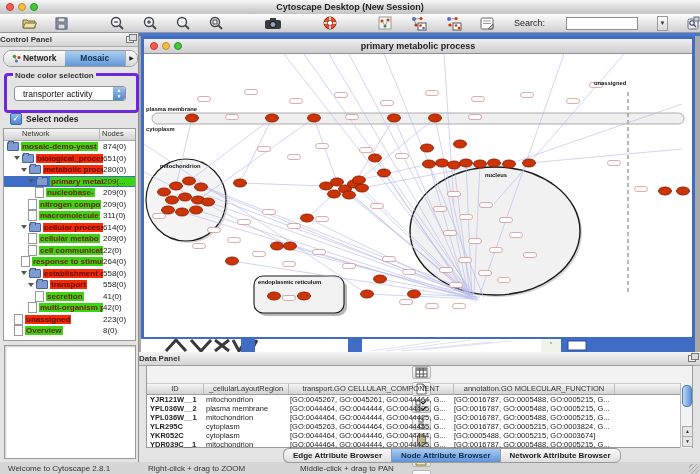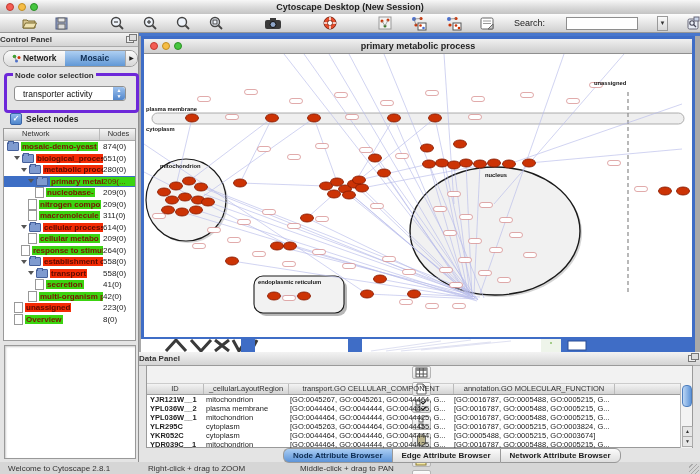--- a/index.html
+++ b/index.html
@@ -63,21 +63,21 @@
   #checkbox{width:10px;height:10px;background:linear-gradient(#8fb9ec,#4f86cc);
     border:1px solid #3864a8;border-radius:2px;color:#fff;font-size:8px;
     line-height:10px;text-align:center;font-weight:bold;}
   #checkbox-label{font-size:8.5px;font-weight:bold;color:#222;}
   
   #tree{position:absolute;left:3px;top:95px;width:133px;height:213px;background:#fff;
     border:1px solid #9a9a9a;box-sizing:border-box;overflow:hidden;}
   #tree-header{height:11px;background:linear-gradient(#f5f5f5,#d2d2d2);
     border-bottom:1px solid #aaa;font-size:7.5px;color:#333;display:flex;}
   #tree-header .c1{flex:1;padding-left:18px;border-right:1px solid #bbb;}
-  #tree-header .c2{width:33px;padding-left:2px;text-align:center;}
+  #tree-header .c2{width:33px;padding-left:2px;}
   .trow{height:11.5px;display:flex;align-items:center;font-size:8px;font-weight:bold;
     white-space:nowrap;}
   .trow.sel{background:#3d6ec5;}
   .tarrow{width:0;height:0;border-left:3.5px solid transparent;
     border-right:3.5px solid transparent;border-top:4.5px solid #555;
     margin-right:2px;flex:none;}
   .tfold{width:10px;height:7px;background:#7f9bd0;border:1px solid #46619c;
     border-radius:1px;margin-right:2px;flex:none;position:relative;}
   .tfold:before{content:"";position:absolute;left:0;top:-2px;width:4px;height:2px;
     background:#7f9bd0;border:1px solid #46619c;border-bottom:none;}
@@ -357,20 +357,26 @@
           <span class="tarrow"></span>
           <span class="tfold"></span>
           <span class="tlabel red">cellular process</span>
           <span class="tcount">614(0)</span>
         </div>
         <div class="trow">
           <span style="width: 24px; flex: 0 0 auto;"></span>
           <span class="tleaf"></span>
           <span class="tlabel green">cellular metabo</span>
           <span class="tcount">209(0)</span>
+        </div>
+        <div class="trow">
+          <span style="width: 24px; flex: 0 0 auto;"></span>
+          <span class="tleaf"></span>
+          <span class="tlabel green">cell communicat</span>
+          <span class="tcount">22(0)</span>
         </div>
         <div class="trow">
           <span style="width: 17px; flex: 0 0 auto;"></span>
           <span class="tleaf"></span>
           <span class="tlabel green">response to stimulu</span>
           <span class="tcount">264(0)</span>
         </div>
         <div class="trow">
           <span style="width: 17px; flex: 0 0 auto;"></span>
           <span class="tarrow"></span>
@@ -760,22 +766,22 @@
       <div id="dp-scroll">
         <div id="dp-thumb"></div>
         <div class="scroll-arrow" style="bottom:11px;">▲</div>
         <div class="scroll-arrow" style="bottom:1px;">▼</div>
       </div>
     </div>
   </div>
 </div>
 
 <div id="bottom-tabs" class="abs">
+    <div class="btab">Edge Attribute Browser</div>
     <div class="btab sel">Node Attribute Browser</div>
-    <div class="btab">Edge Attribute Browser</div>
     <div class="btab">Network Attribute Browser</div>
   </div>
 
 <div id="statusbar" class="abs">
   <span style="left:8px;">Welcome to Cytoscape 2.8.1</span>
   <span style="left:148px;">Right-click + drag to ZOOM</span>
   <span style="left:300px;">Middle-click + drag to PAN</span>
   <span id="grip"></span>
 </div>
 

